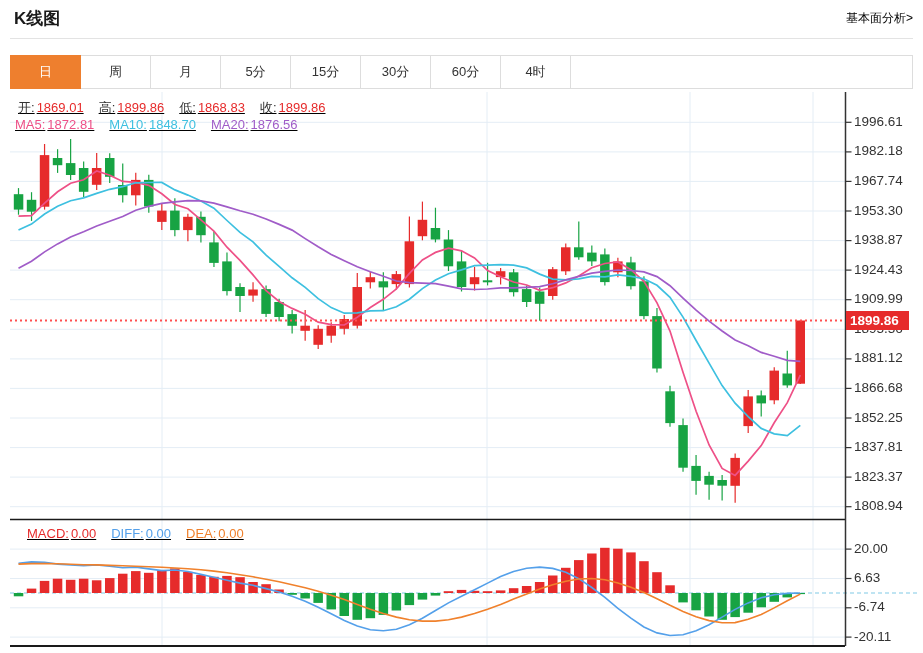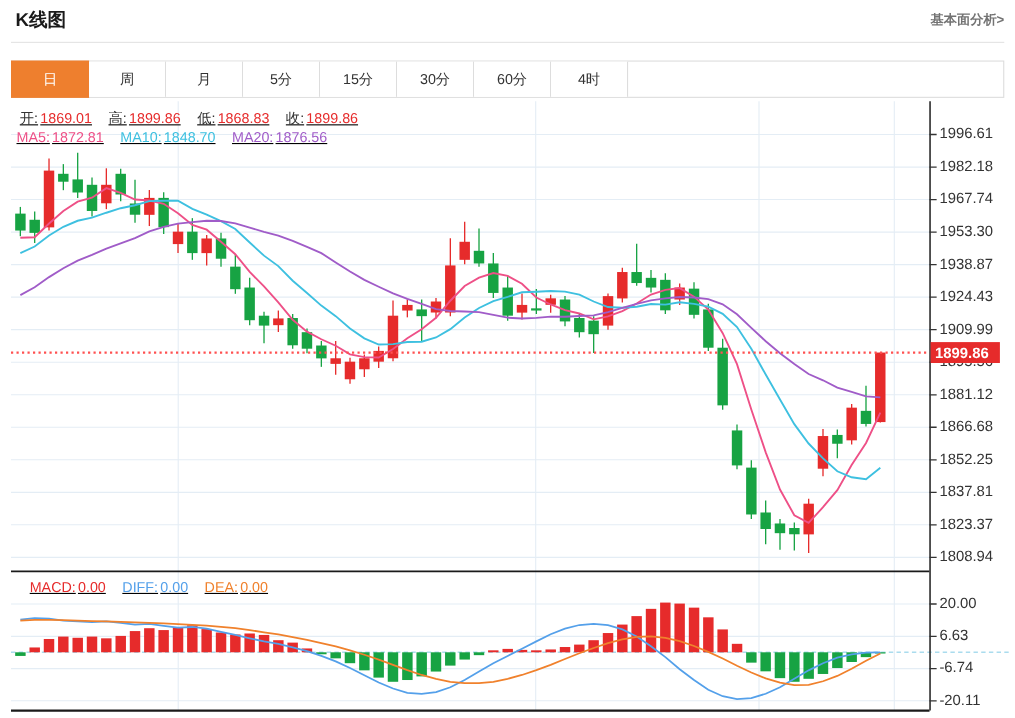--- a/index.html
+++ b/index.html
@@ -1,21 +1,21 @@
 <!DOCTYPE html>
 <html><head>
 <meta charset="utf-8">
 <style>
   html,body{margin:0;padding:0;background:#fff;}
   .page{position:relative;width:923px;height:653px;overflow:hidden;
         font-family:"Liberation Sans","DejaVu Sans",sans-serif;background:#fff;}
   svg{position:absolute;left:0;top:0;}
   svg text{font-family:"Liberation Sans","DejaVu Sans",sans-serif;}
   .hdr-title{position:absolute;left:14px;top:7px;font-size:17px;font-weight:bold;color:#1a1a1a;}
-  .hdr-link{position:absolute;right:10px;top:10px;font-size:12px;color:#737373;text-decoration:none;cursor:pointer;font-weight:bold;}
+  .hdr-link{position:absolute;right:10px;top:10px;font-size:12px;color:#000000;text-decoration:none;cursor:pointer;}
   .hdr-divider{position:absolute;left:10px;top:38px;width:903px;height:0;border-top:1px solid #e3e3e3;}
   .tabs{position:absolute;left:10px;top:55px;width:903px;height:34px;
         border:1px solid #ddd;box-sizing:border-box;display:flex;background:#fff;}
   .tab{width:70px;height:100%;line-height:32px;text-align:center;font-size:13px;color:#333;
        border-right:1px solid #ddd;cursor:pointer;box-sizing:border-box;background:#fff;}
   .tab.sel{color:#fff;border-right:none;margin:-1px 0 -1px -1px;height:34px;line-height:34px;width:71px;}
   .inforow{position:absolute;font-size:13px;white-space:nowrap;z-index:3;}
   .inforow .seg{margin-right:15px;text-decoration:underline;}
   .inforow .lbl{margin-right:2px;}
 </style>

